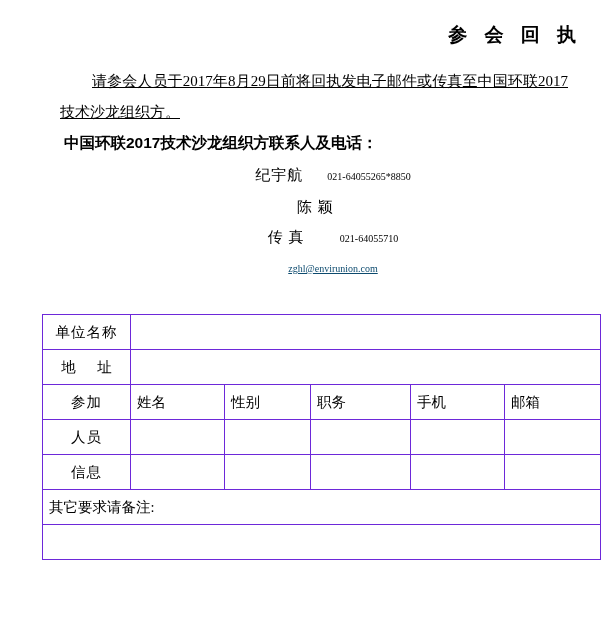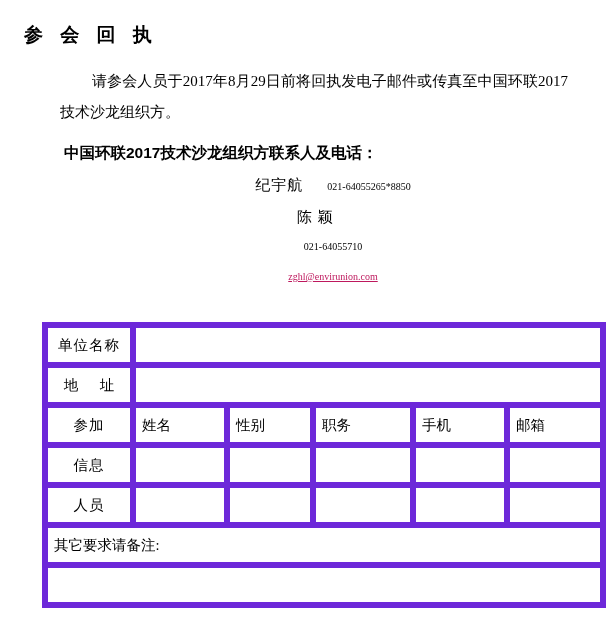--- a/index.html
+++ b/index.html
@@ -15,42 +15,43 @@
     overflow: hidden;
   }
   .page {
     position: relative;
     width: 606px;
     height: 621px;
     box-sizing: border-box;
     padding: 0 24px;
   }
   .doc-title {
-    text-align: left;
+    text-align: right;
     font-family: "Liberation Sans", sans-serif;
     font-weight: bold;
     font-size: 19px;
     letter-spacing: 6px;
     margin-top: 22px;
     margin-bottom: 0;
   }
   .para {
     font-size: 15px;
     line-height: 31px;
     margin-top: 18px;
     text-indent: 32px;
     padding: 0 14px 0 36px;
     text-align: justify;
+    text-decoration: underline;
   }
   .subhead {
     font-family: "Liberation Sans", sans-serif;
     font-weight: bold;
     font-size: 15.5px;
     line-height: 30px;
-    margin-top: 10px;
+    margin-top: 0;
     padding-left: 40px;
   }
   .contact-list {
     margin-top: 2px;
     padding-left: 60px;
   }
   .contact-row {
     font-size: 15px;
     line-height: 30px;
     display: flex;
@@ -60,31 +61,31 @@
   .contact-label {
     display: inline-block;
     width: 72px;
     letter-spacing: 1px;
   }
   .contact-value {
     font-family: "Liberation Serif", serif;
     font-size: 10px;
   }
   .contact-value.link {
-    color: #be185d;
+    color: #0c4a6e;
     text-decoration: underline;
   }
   .form-table {
     margin: 30px 12px 0 18px;
     border-collapse: collapse;
     width: 558px;
     table-layout: fixed;
   }
   .form-table td {
-    border: 6px solid #6d28d9;
+    border: 1px solid #6d28d9;
     height: 34px;
     font-size: 14.5px;
     padding: 0 6px;
     vertical-align: middle;
   }
   .label-cell {
     text-align: center;
     letter-spacing: 1px;
   }
   .label-cell.wide-space {
@@ -120,20 +121,21 @@
 
   <div class="contact-list">
     <div class="contact-row">
       <span class="contact-label">纪宇航</span>
       <span class="contact-value">021-64055265*8850</span>
     </div>
     <div class="contact-row">
       <span class="contact-label">陈  颖</span>
     </div>
     <div class="contact-row">
+      <span class="contact-label">传  真</span>
       <span class="contact-value">021-64055710</span>
     </div>
     <div class="contact-row">
       <span class="contact-value link">zghl@envirunion.com</span>
     </div>
   </div>
 
   <table class="form-table">
     <colgroup>
       <col style="width:88px">
@@ -154,29 +156,29 @@
       </tr>
       <tr>
         <td class="label-cell">参加</td>
         <td class="sub-label">姓名</td>
         <td class="sub-label">性别</td>
         <td class="sub-label">职务</td>
         <td class="sub-label">手机</td>
         <td class="sub-label">邮箱</td>
       </tr>
       <tr>
-        <td class="label-cell">信息</td>
+        <td class="label-cell">人员</td>
         <td class="empty-cell"></td>
         <td class="empty-cell"></td>
         <td class="empty-cell"></td>
         <td class="empty-cell"></td>
         <td class="empty-cell"></td>
       </tr>
       <tr>
-        <td class="label-cell">人员</td>
+        <td class="label-cell">信息</td>
         <td class="empty-cell"></td>
         <td class="empty-cell"></td>
         <td class="empty-cell"></td>
         <td class="empty-cell"></td>
         <td class="empty-cell"></td>
       </tr>
       <tr>
         <td class="notes-cell" colspan="6">其它要求请备注:</td>
       </tr>
       <tr>

